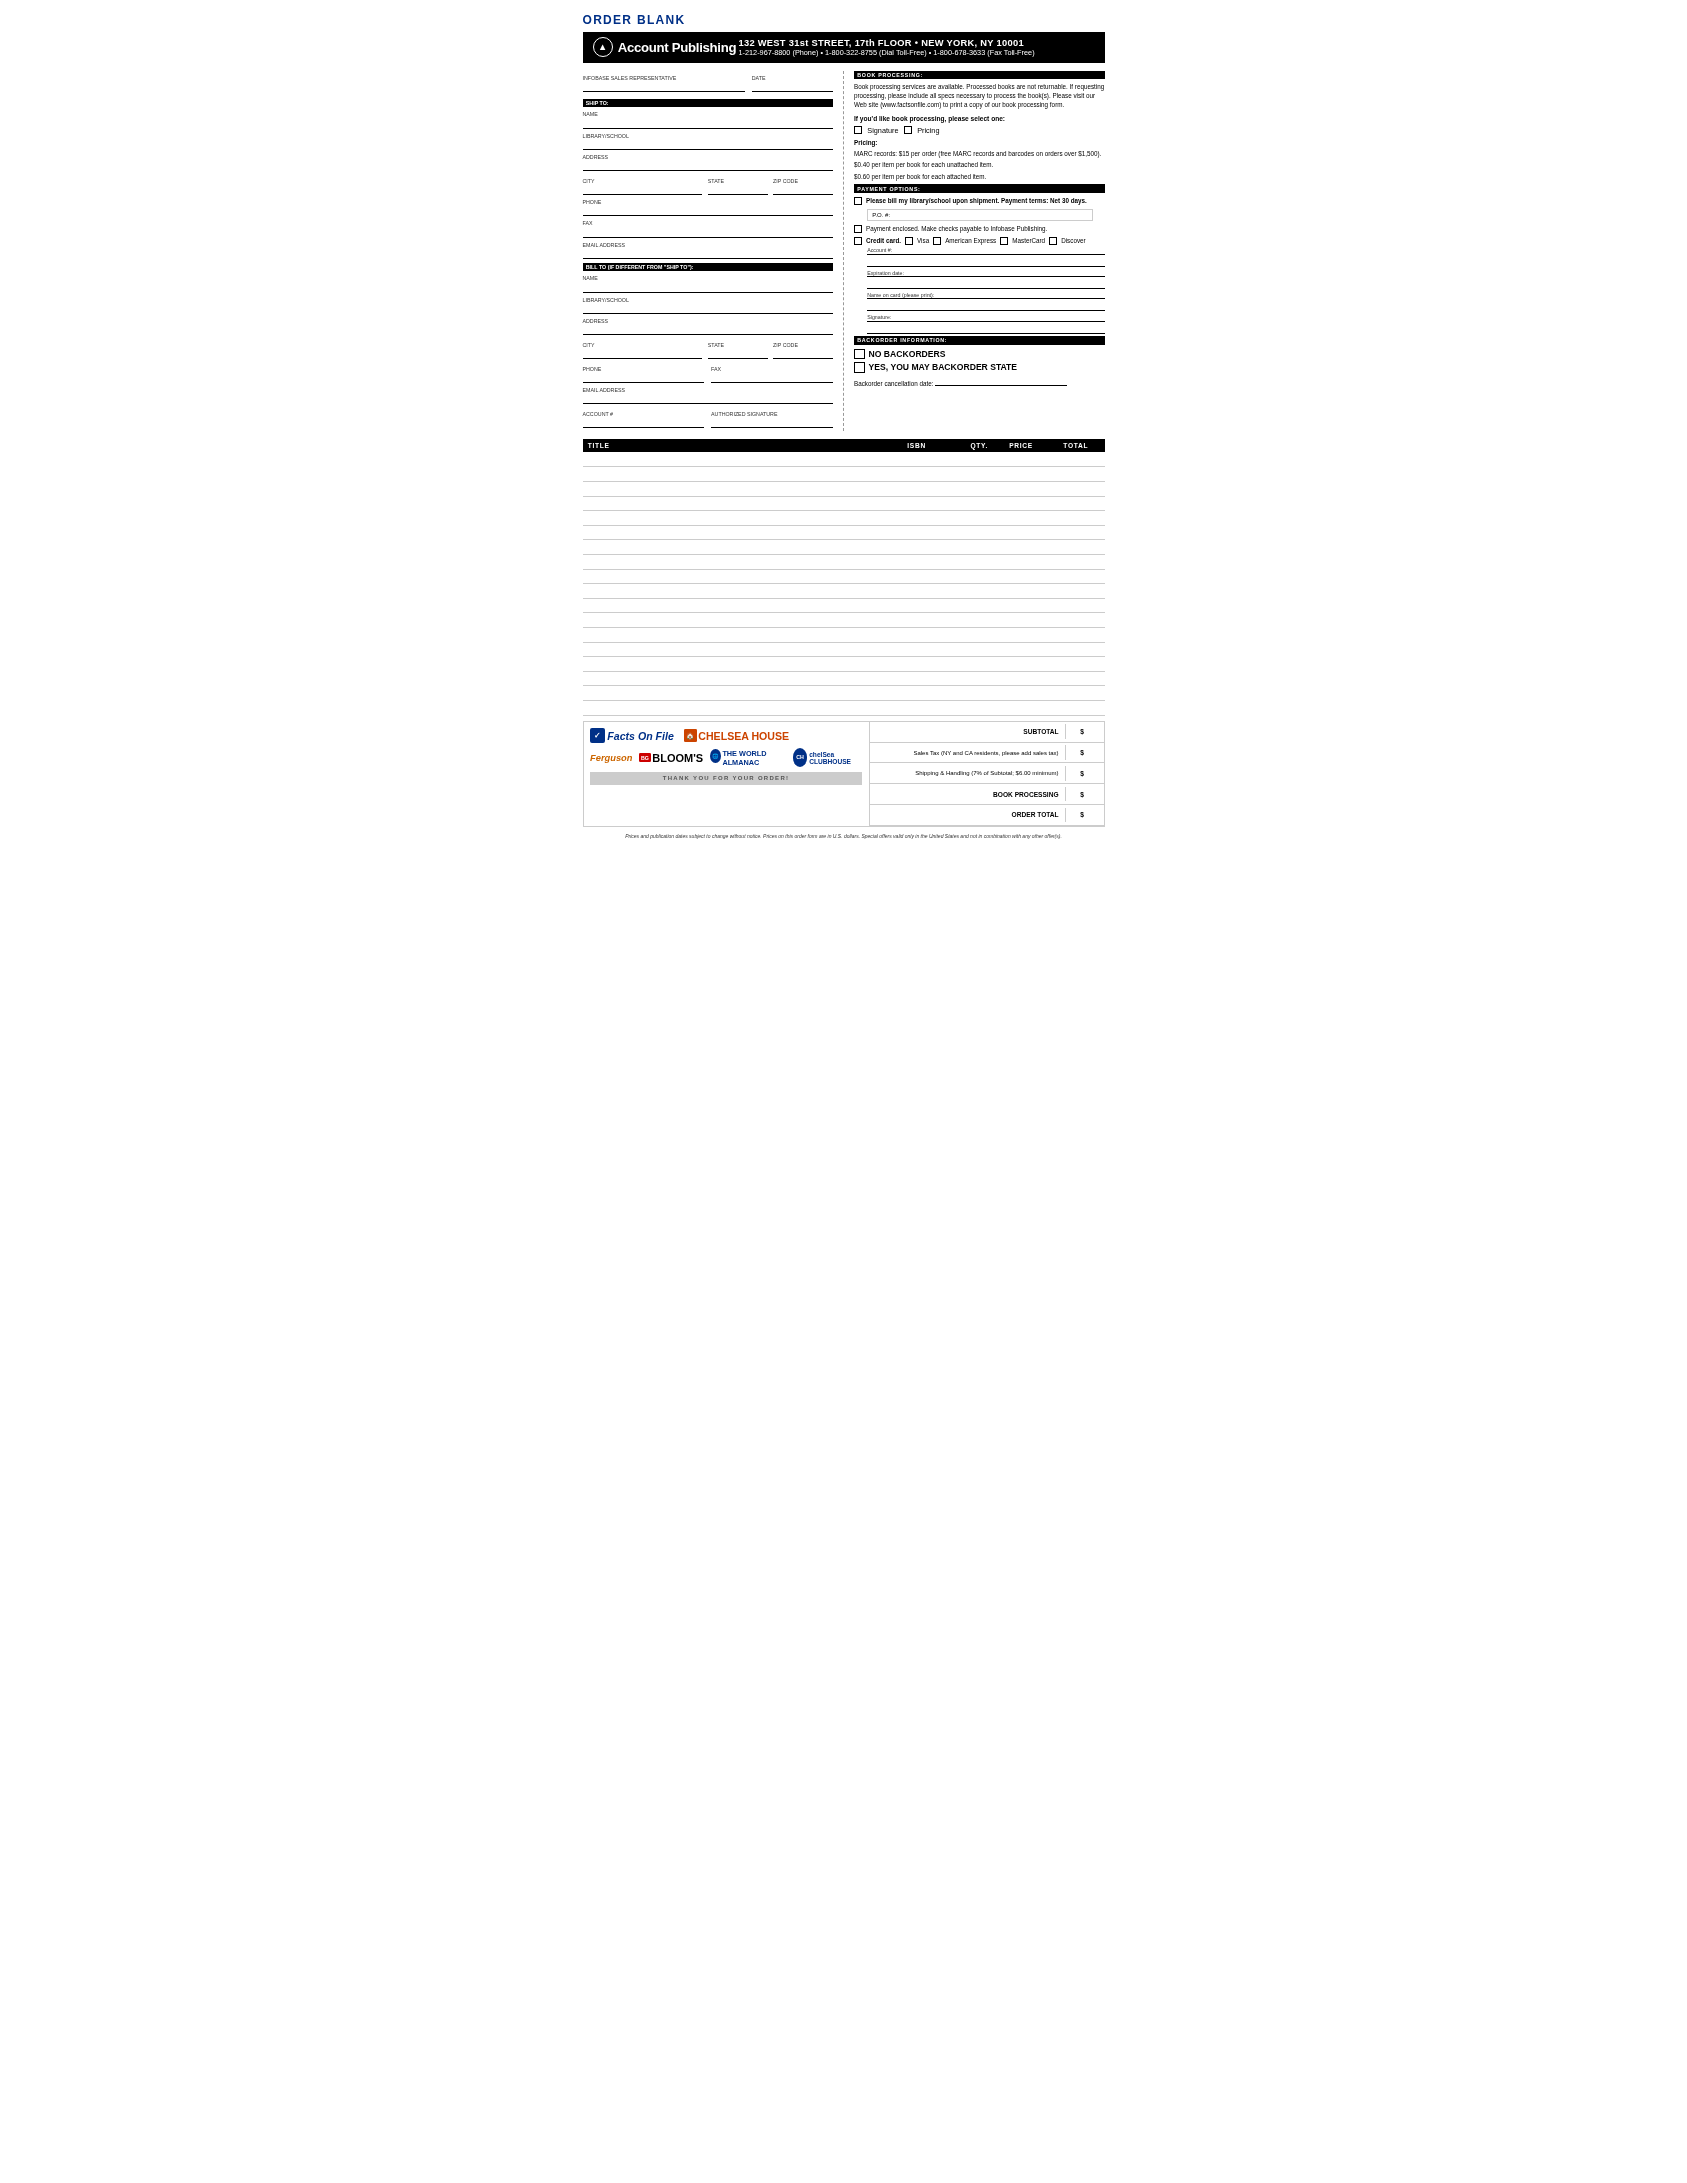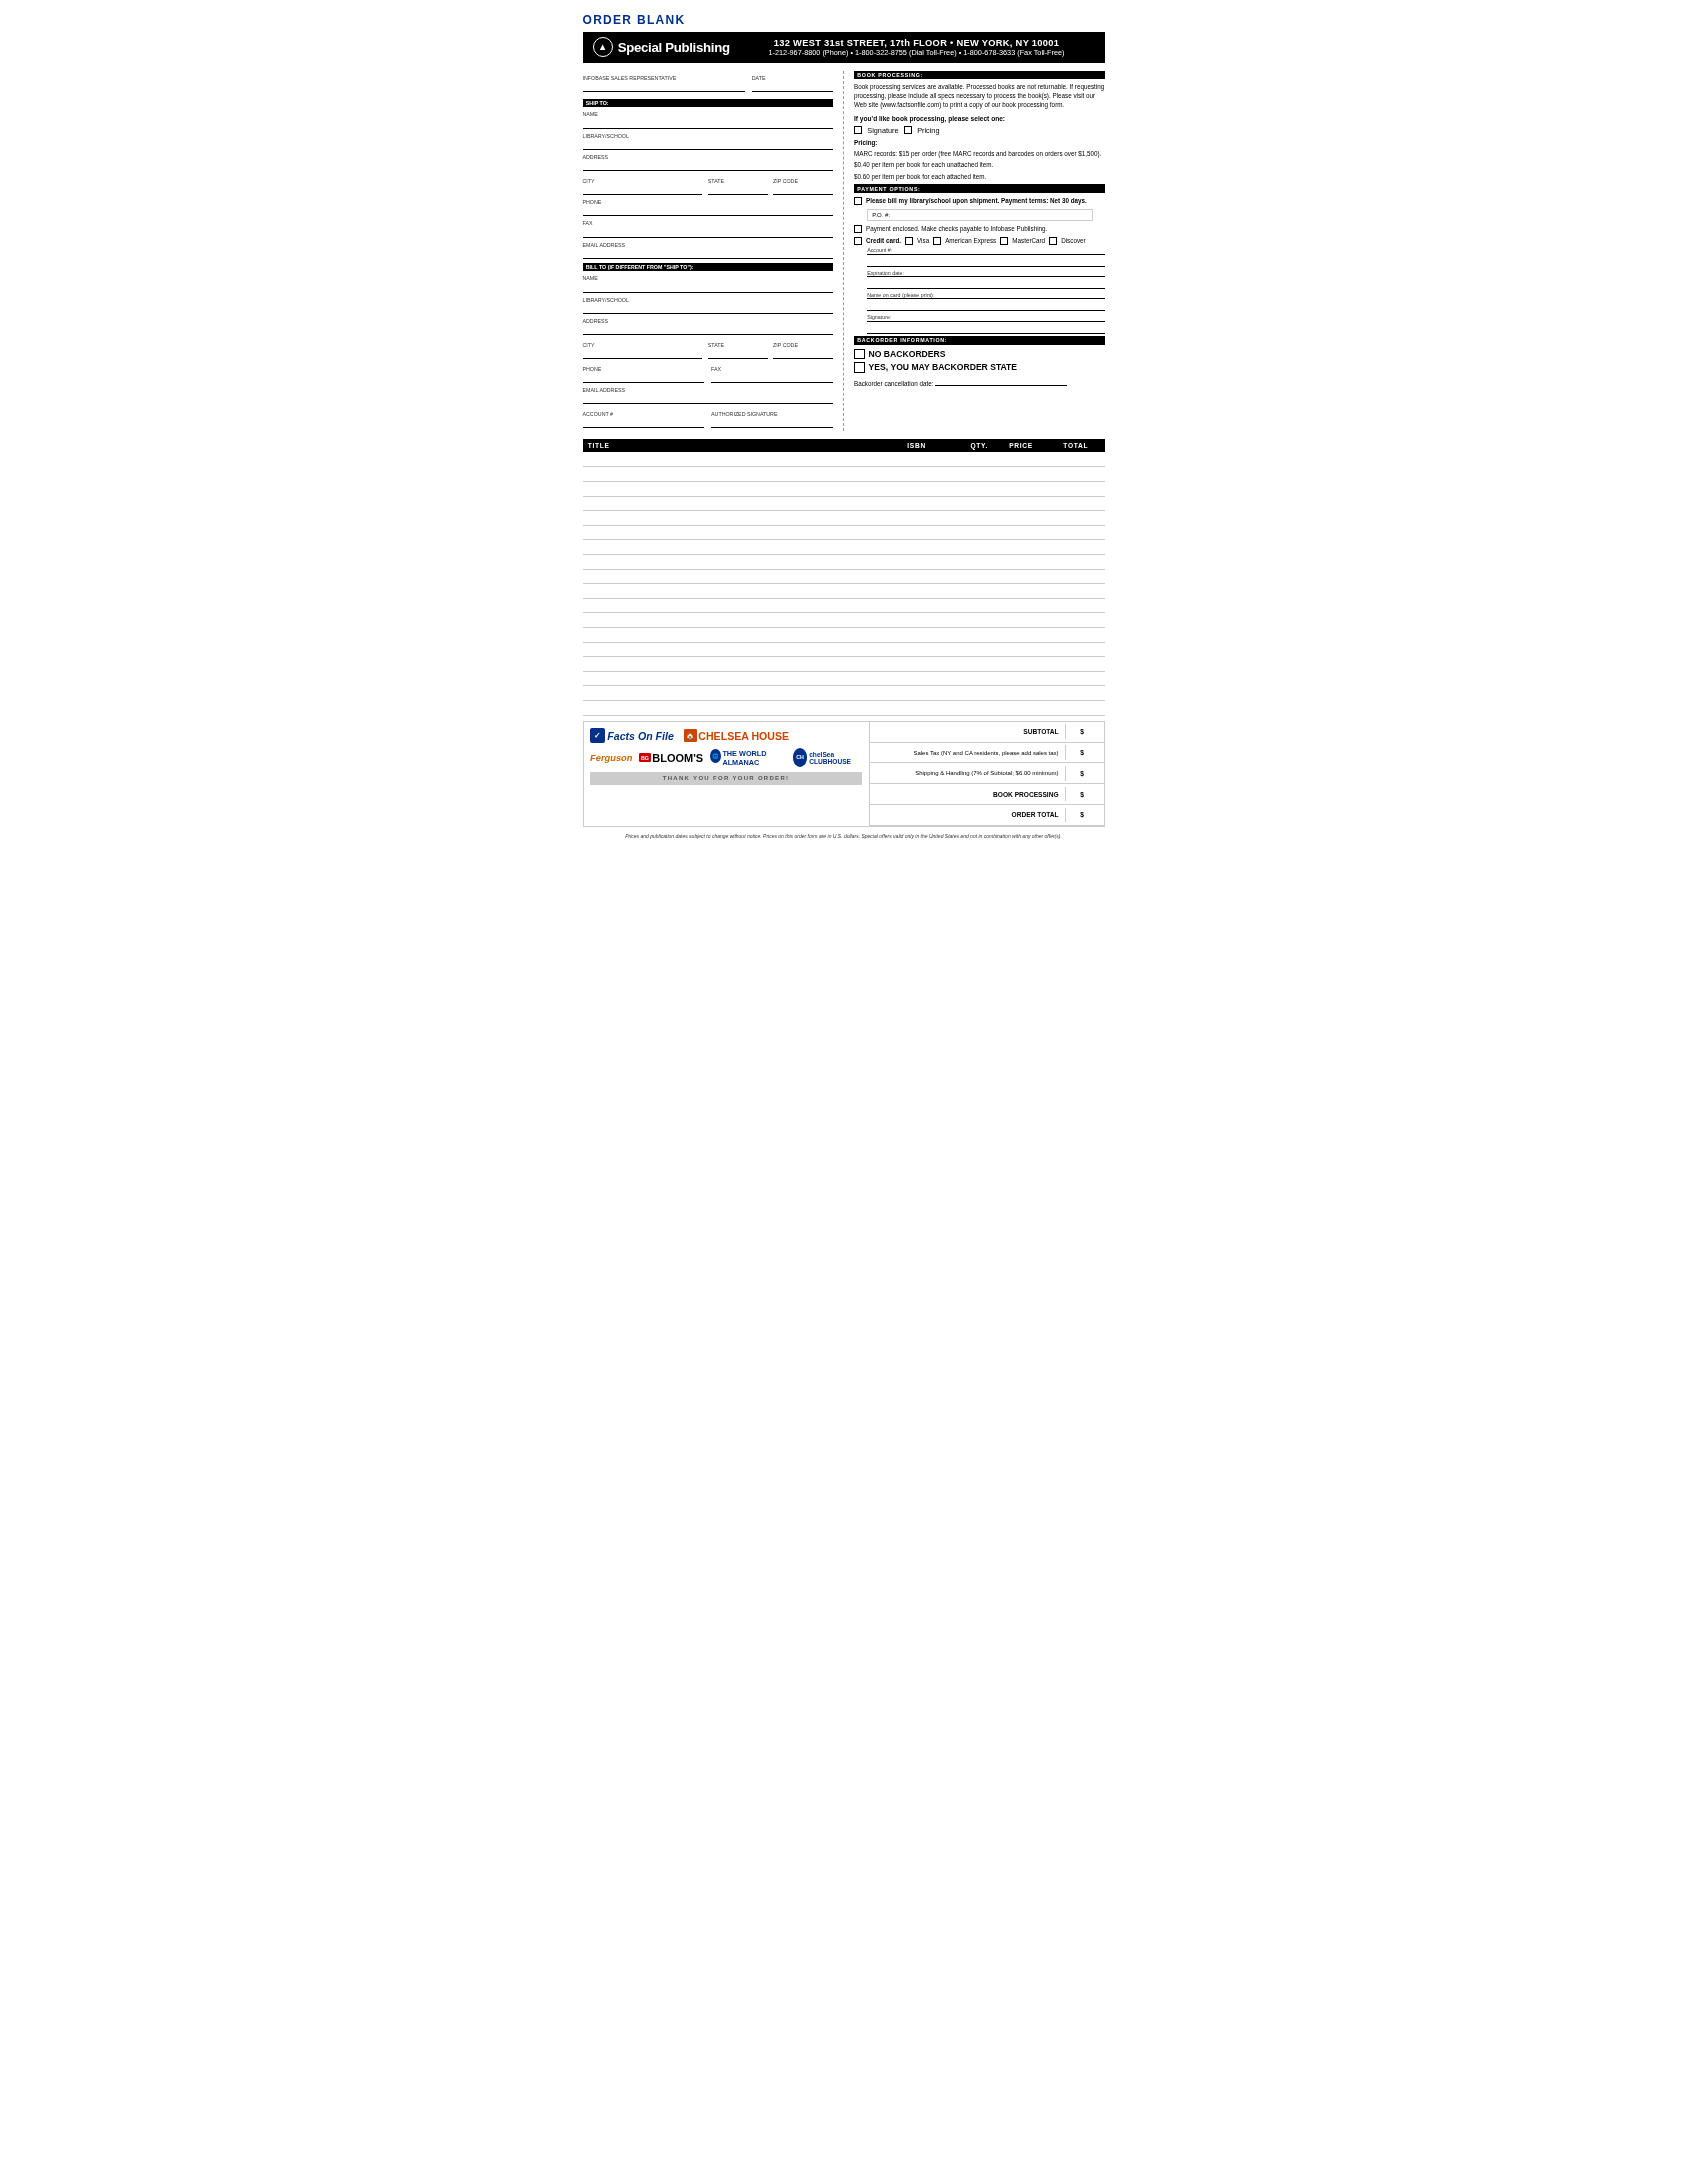--- a/index.html
+++ b/index.html
@@ -46,21 +46,21 @@
       height: 20px;
       border: 1.3px solid #fff;
       border-radius: 50%;
       display: flex;
       align-items: center;
       justify-content: center;
       font-size: 9.3px;
     }
     .header-contact {
       color: #fff;
-      text-align: center;
+      text-align: left;
       flex: 1;
     }
     .header-contact .address-line {
       font-size: 9.3px;
       font-weight: bold;
       letter-spacing: 0.3px;
     }
     .header-contact .phone-line {
       font-size: 7.3px;
     }
@@ -455,21 +455,21 @@
     .phone-fax-row .field-group { flex: 1; }
   </style>
 </head>
 <body>
 
 <div class="order-blank-title">ORDER BLANK</div>
 
 <div class="header-bar">
   <div class="header-logo">
     <div class="logo-icon">▲</div>
-    <span class="infobase-logo-text">Special Publishing</span>
+    <span class="infobase-logo-text">Account Publishing</span>
   </div>
   <div class="header-contact">
     <div class="address-line">132 WEST 31st STREET, 17th FLOOR • NEW YORK, NY 10001</div>
     <div class="phone-line">1-212-967-8800 (Phone) • 1-800-322-8755 (Dial Toll-Free) • 1-800-678-3633 (Fax Toll-Free)</div>
   </div>
 </div>
 
 <div class="two-col">
 
   <div class="left-col">

